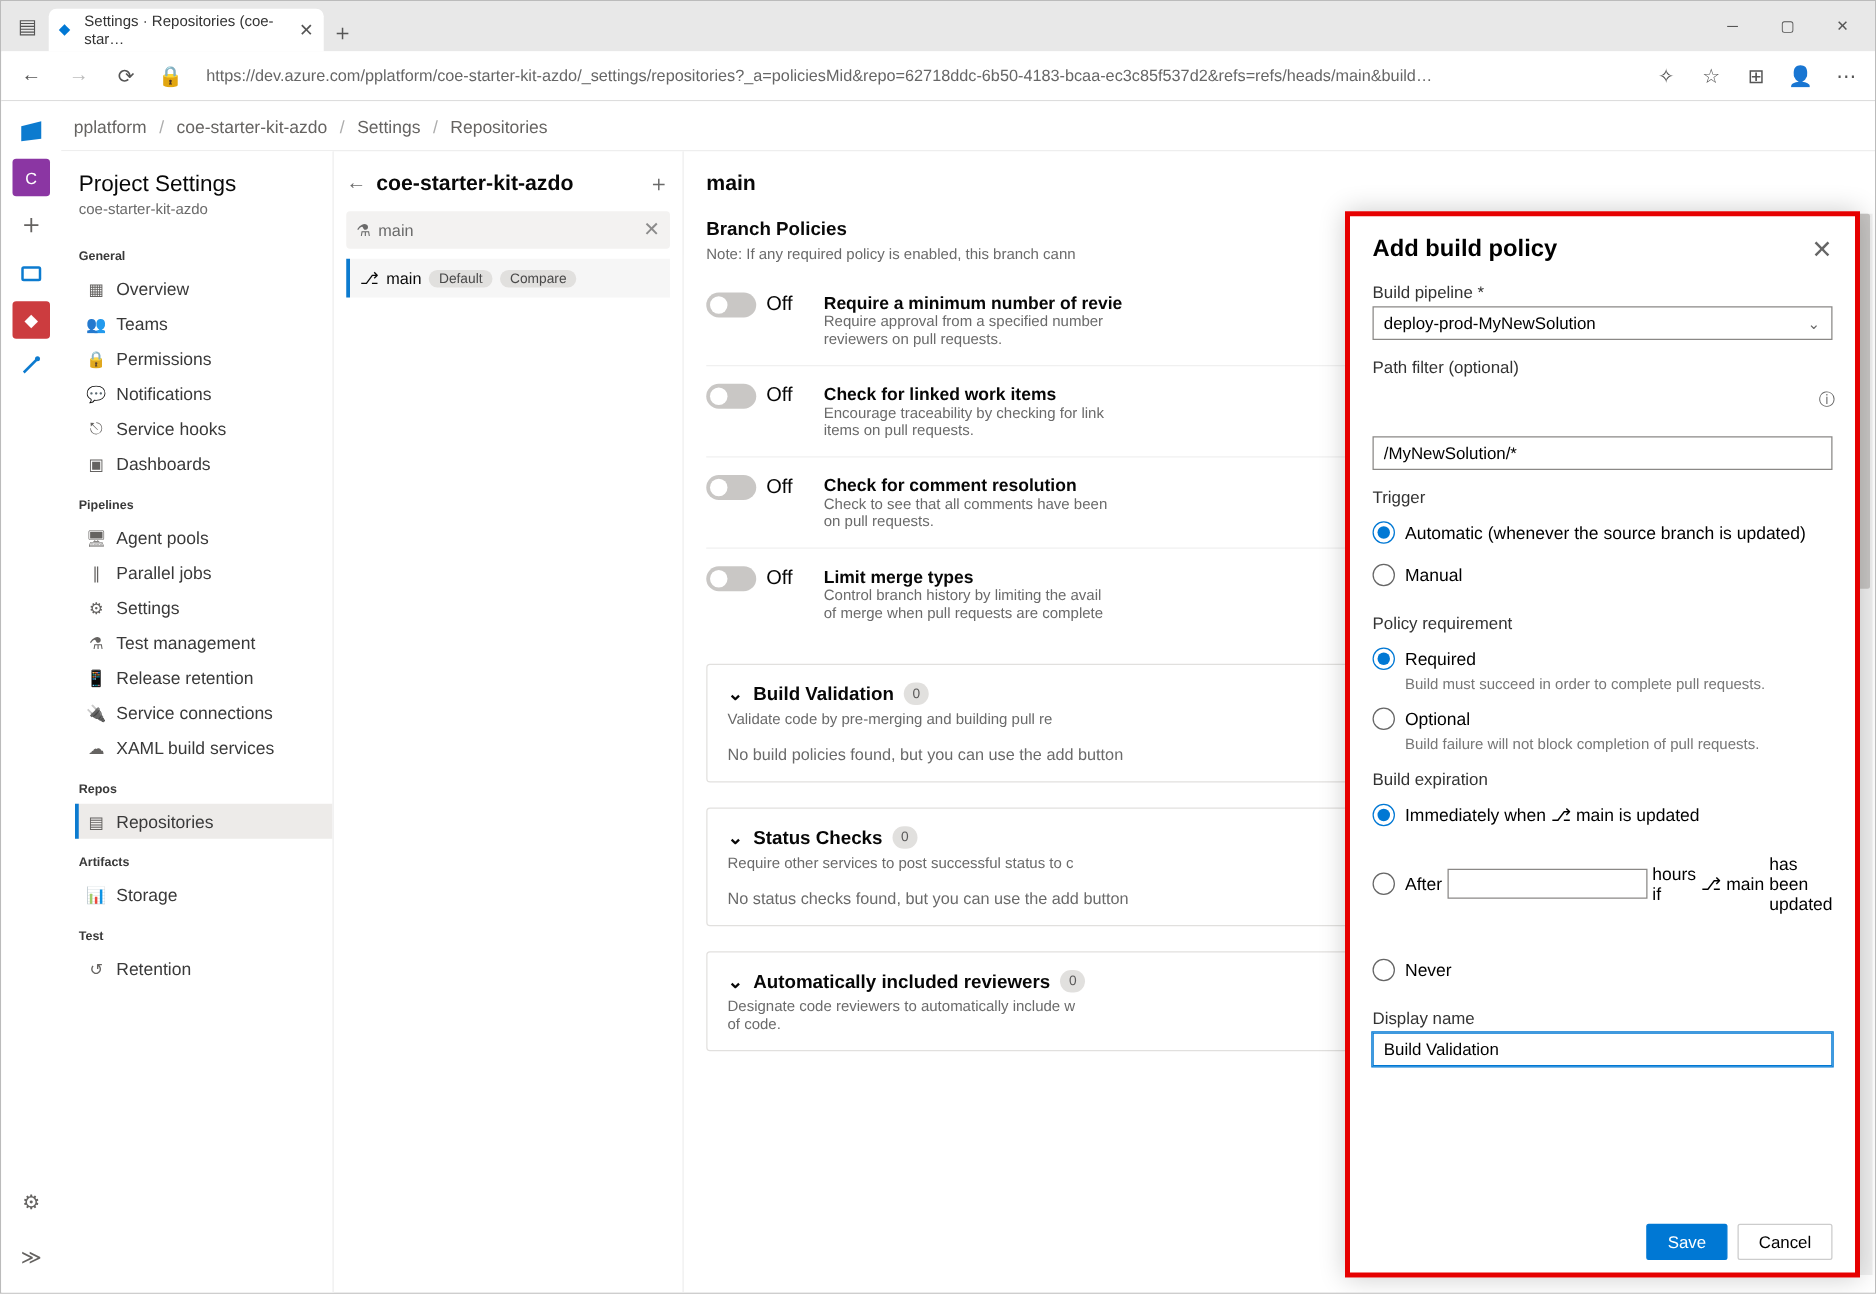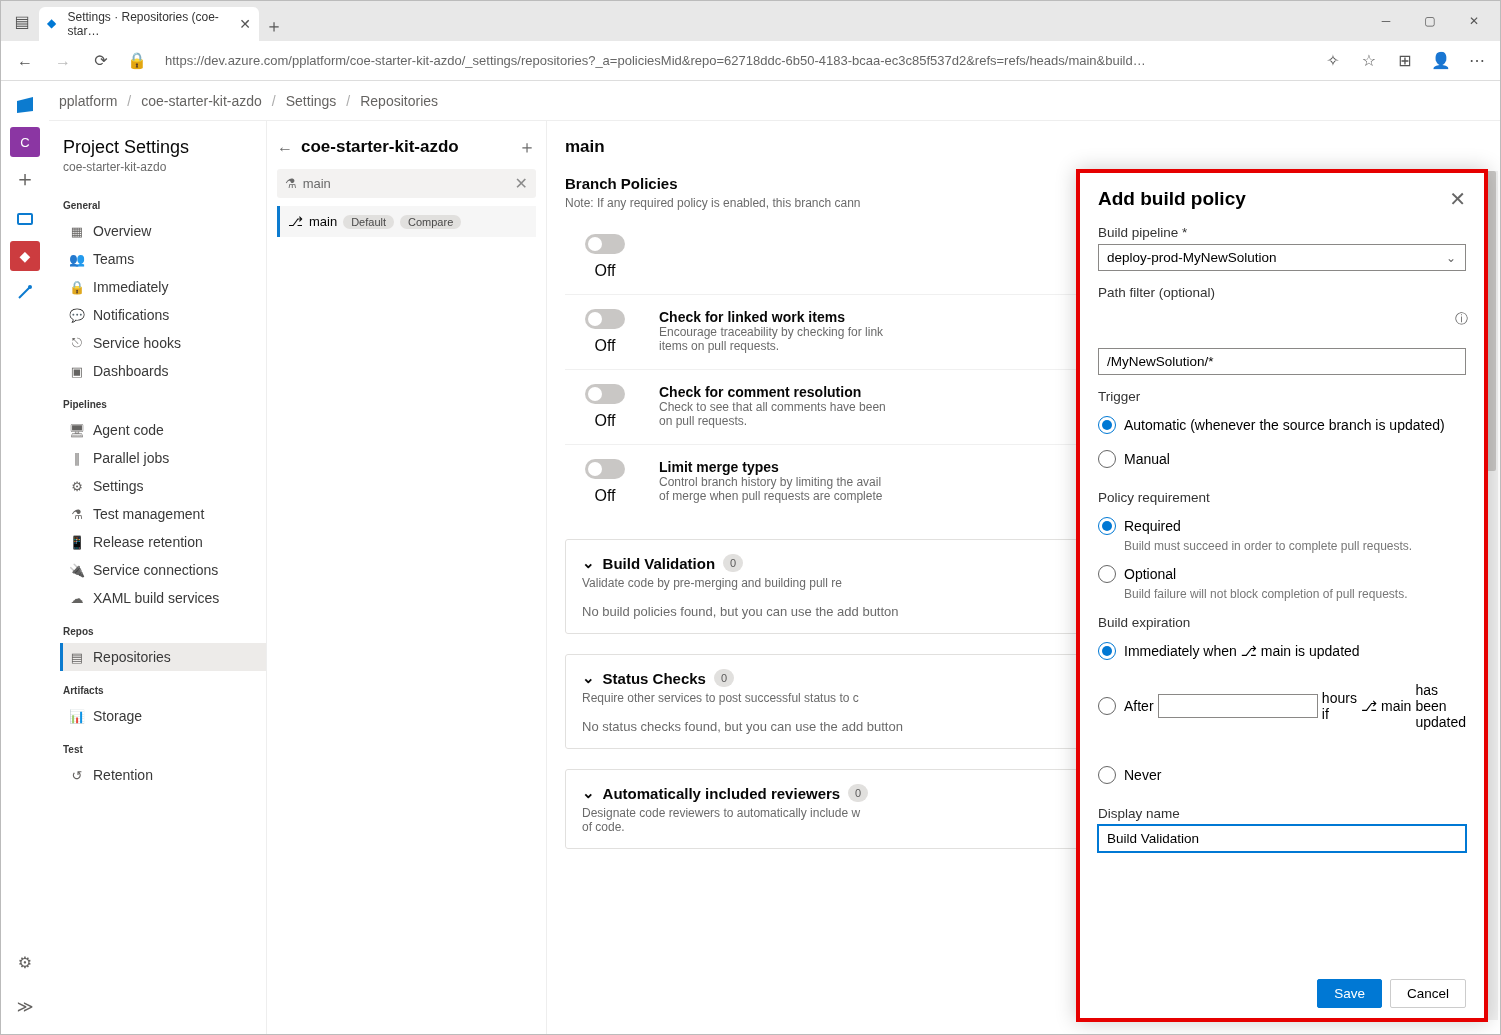--- a/index.html
+++ b/index.html
@@ -62,21 +62,21 @@
 .repo-col .filter .fx { margin-left:auto; color:#888; font-size:16px;}
 .repo-col .branch-row { display:flex; align-items:center; gap:6px; padding:8px 8px; font-size:13px; border-left:3px solid #0078d4; background:#f6f6f6; margin-top:8px;}
 .badge { background:#e1dfdd; border-radius:9px; padding:1px 8px; font-size:11px; color:#444;}
 
 
 .main-col { flex:1; padding:16px 18px; overflow-y:auto;}
 .main-col h3.page-h { font-size:17px; font-weight:600; margin-bottom:18px;}
 .main-col .sect-h { font-size:15px; font-weight:600; margin-bottom:4px;}
 .main-col .sect-note { font-size:12px; color:#666; margin-bottom:10px;}
 .policy-row { display:flex; align-items:flex-start; gap:14px; padding:14px 0; border-bottom:1px solid #f0f0f0;}
-.policy-toggle { display:flex; align-items:center; gap:8px; width:80px;flex-direction:column;}
+.policy-toggle { display:flex; align-items:center; gap:8px; width:80px;}
 .toggle { width:40px; height:20px; background:#c8c6c4; border-radius:10px; position:relative;}
 .toggle .knob { width:14px; height:14px; background:#fff; border-radius:50%; position:absolute; top:3px; left:3px;}
 .policy-text .pt-title { font-size:14px; font-weight:600;}
 .policy-text .pt-desc { font-size:12px; color:#666;}
 .card { border:1px solid #e1dfdd; border-radius:3px; padding:14px 16px; margin-top:20px;}
 .card .card-hdr { display:flex; align-items:center; gap:8px; font-size:15px; font-weight:600;}
 .count-badge { background:#e1dfdd; border-radius:10px; width:20px; height:18px; font-size:11px; display:inline-flex; align-items:center; justify-content:center; color:#555; font-weight:normal;}
 .card .card-sub { font-size:12px; color:#666; margin-top:4px;}
 .card .card-empty { font-size:13px; color:#666; margin-top:14px;}
 
@@ -193,39 +193,39 @@
           <div class="nav-item">
                 <span class="icon-sm">▦</span>
                 <span>Overview</span>
               </div>
           <div class="nav-item">
                 <span class="icon-sm">👥</span>
                 <span>Teams</span>
               </div>
           <div class="nav-item">
                 <span class="icon-sm">🔒</span>
-                <span>Immediately</span>
+                <span>Permissions</span>
               </div>
           <div class="nav-item">
                 <span class="icon-sm">💬</span>
                 <span>Notifications</span>
               </div>
           <div class="nav-item">
                 <span class="icon-sm">⎋</span>
                 <span>Service hooks</span>
               </div>
           <div class="nav-item">
                 <span class="icon-sm">▣</span>
                 <span>Dashboards</span>
               </div>
 
           <div class="section-label">Pipelines</div>
           <div class="nav-item">
                 <span class="icon-sm">🖥</span>
-                <span>Agent code</span>
+                <span>Agent pools</span>
               </div>
           <div class="nav-item">
                 <span class="icon-sm">∥</span>
                 <span>Parallel jobs</span>
               </div>
           <div class="nav-item">
                 <span class="icon-sm">⚙</span>
                 <span>Settings</span>
               </div>
           <div class="nav-item">
@@ -287,20 +287,25 @@
           <h3 class="page-h">main</h3>
           <div class="sect-h">Branch Policies</div>
           <div class="sect-note">Note: If any required policy is enabled, this branch cann</div>
 
           <div class="policy-row">
             <div class="policy-toggle">
               <div class="toggle">
                     <div class="knob"></div>
                   </div>
               <span>Off</span>
+            </div>
+            <div class="policy-text">
+              <div class="pt-title">Require a minimum number of revie</div>
+              <div class="pt-desc" style="white-space:pre-line">Require approval from a specified number
+reviewers on pull requests.</div>
             </div>
           </div>
           <div class="policy-row">
             <div class="policy-toggle">
                   <div class="toggle">
                     <div class="knob"></div>
                   </div>
                   <span>Off</span>
                 </div>
             <div class="policy-text">

